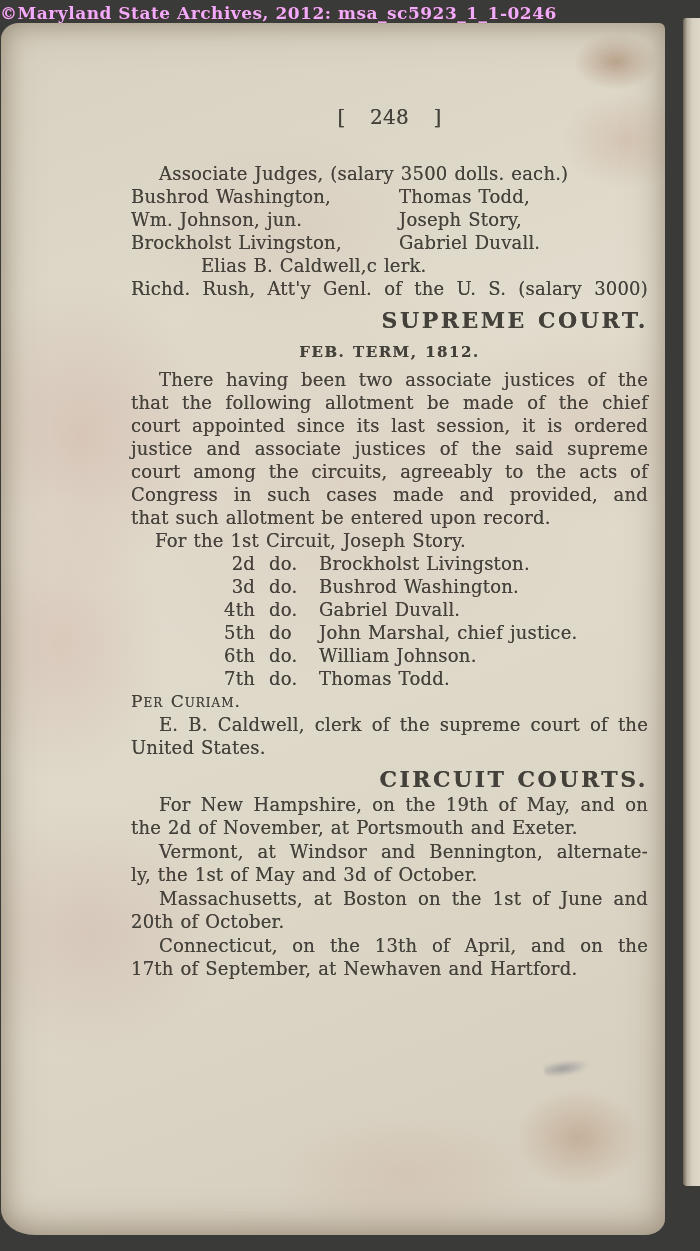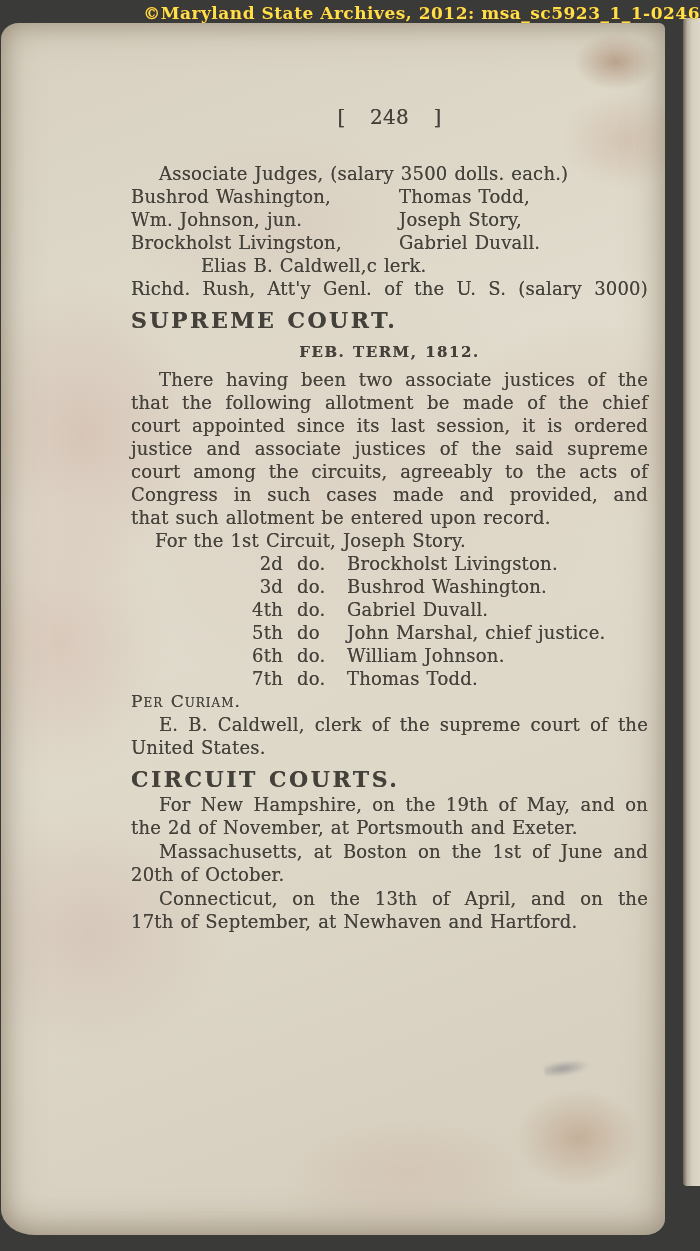--- a/index.html
+++ b/index.html
@@ -39,23 +39,23 @@
   }
   
   .next-edge{
     position:absolute;left:683px;top:18px;width:17px;height:1168px;
     background:linear-gradient(to right,#6a6255 0%,#b8b0a0 25%,#d6d0c1 55%,#ddd7c8 100%);
     border-radius:3px 0 0 4px;
   }
   
   .watermark{
     position:absolute;left:0;top:3px;width:700px;
-    text-align:right;
+    text-align:left;
     font-size:17px;font-weight:bold;letter-spacing:.5px;
-    color:#fde047;
+    color:#f0abfc;
     text-shadow:0 0 1px rgba(120,25,25,.65);
   }
   
   .textcol{
     position:absolute;left:130px;top:82px;width:517px;
     color:#44403a;
     font-size:18px;line-height:23px;
     letter-spacing:.2px;word-spacing:1px;
     text-shadow:0 0 .5px rgba(68,64,58,.7);
   }
@@ -65,31 +65,31 @@
   .line{min-height:23px;}
   .ind{text-indent:28px;}
   .ind24{text-indent:24px;}
   .jline{text-align:justify;text-align-last:justify;}
   .roster-title{margin-top:33px;}
   .pair{display:flex;}
   .pair .pl{flex:0 0 268px;}
   .clerkline{margin-left:70px;}
   .headline{
     margin-top:7px;
-    text-align:left;font-weight:bold;
+    text-align:right;font-weight:bold;
     font-size:22px;line-height:27px;letter-spacing:2.5px;
   }
   .headline.h2{line-height:26px;}
   .term{
     margin-top:9px;
     text-align:center;font-weight:bold;
     font-size:15px;line-height:19px;letter-spacing:1.5px;
   }
   .order{margin-top:6px;}
-  .allot{display:flex;margin-left:116px;}
+  .allot{display:flex;margin-left:88px;}
   .anum{flex:0 0 36px;text-align:right;}
   .ado{flex:0 0 42px;margin-left:14px;}
   .aname{margin-left:8px;white-space:nowrap;}
   .percuriam{
     text-align:left;padding-right:26px;
     font-variant:small-caps;font-size:17px;line-height:23px;letter-spacing:1px;
   }
   .entry{margin-top:1px;}
 </style>
 </head>
@@ -173,20 +173,24 @@
       <div class="line jline ind">E. B. Caldwell, clerk of the supreme court of the</div>
       <div class="line">United States.</div>
 
       <div class="headline h2">CIRCUIT COURTS.</div>
 
       <div class="entry">
         <div class="line jline ind">For New Hampshire, on the 19th of May, and on</div>
         <div class="line">the 2d of November, at Portsmouth and Exeter.</div>
       </div>
       <div class="entry">
+        <div class="line jline ind">Vermont, at Windsor and Bennington, alternate-</div>
+        <div class="line">ly, the 1st of May and 3d of October.</div>
+      </div>
+      <div class="entry">
         <div class="line jline ind">Massachusetts, at Boston on the 1st of June and</div>
         <div class="line">20th of October.</div>
       </div>
       <div class="entry">
         <div class="line jline ind">Connecticut, on the 13th of April, and on the</div>
         <div class="line">17th of September, at Newhaven and Hartford.</div>
       </div>
 
     </div>
   </div>

